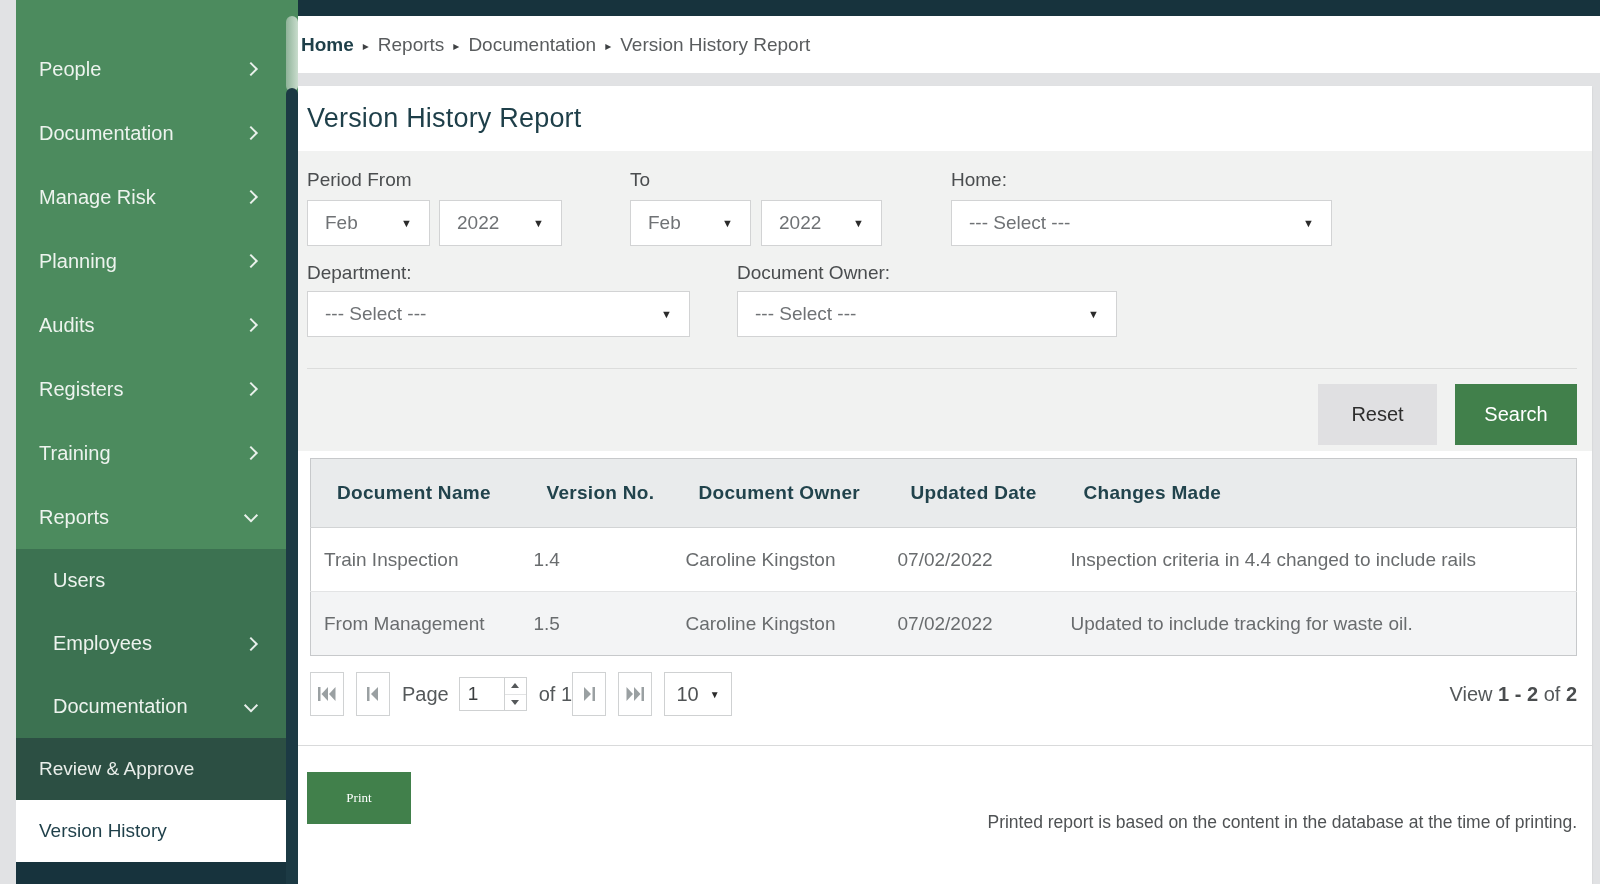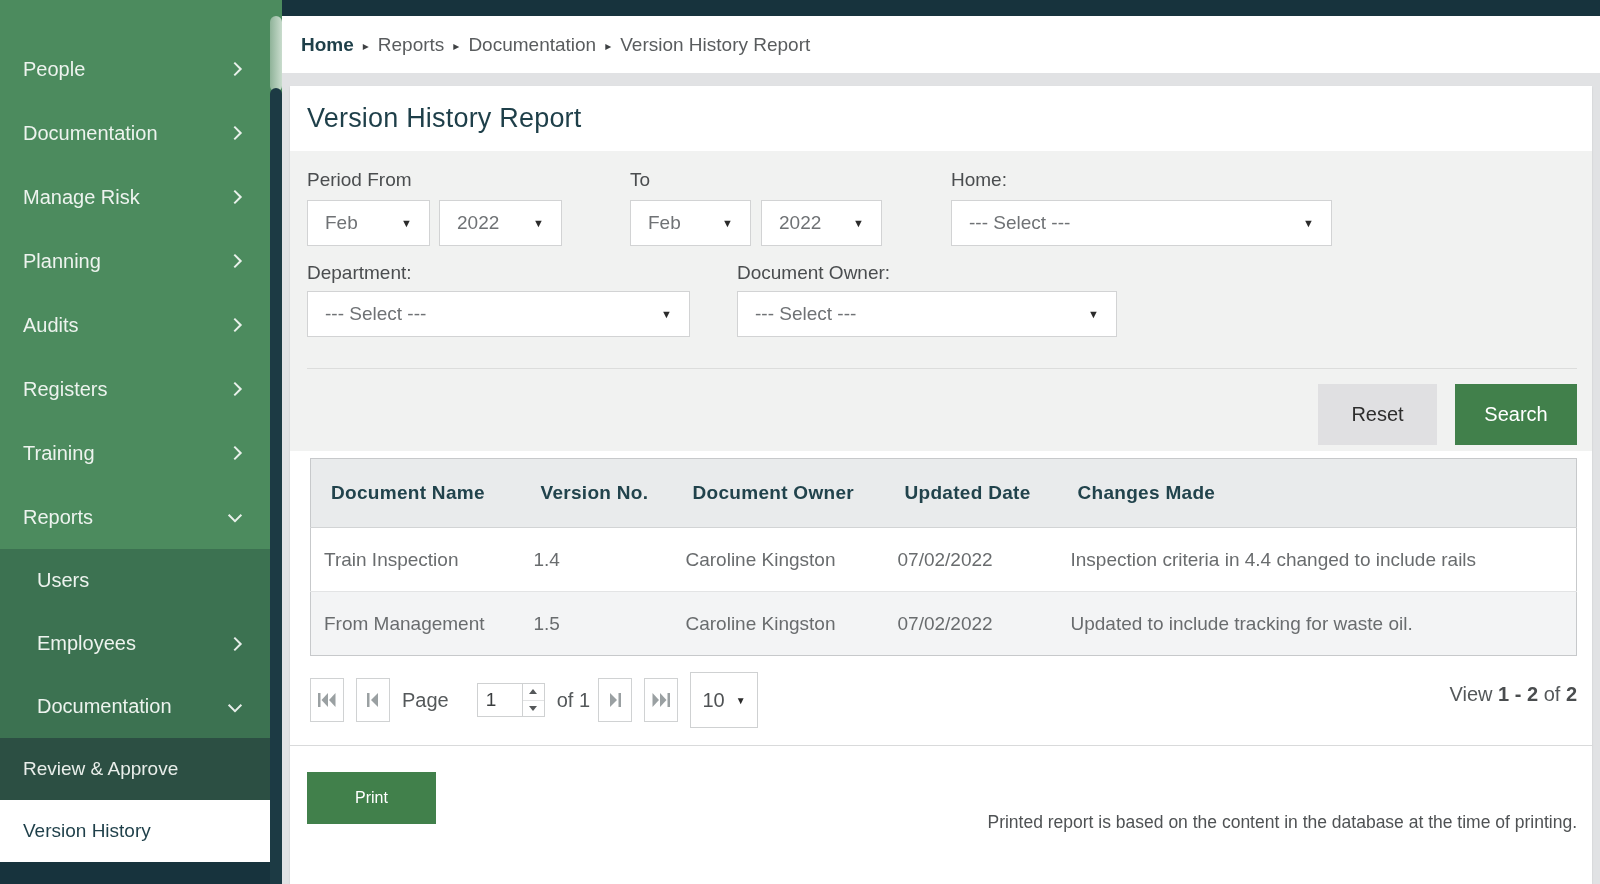--- a/index.html
+++ b/index.html
@@ -9,21 +9,21 @@
     --panel-gray:#f1f2f1; --header-bg:#e9ebec;
   }
   *{box-sizing:border-box;margin:0;padding:0}
   html,body{width:1600px;height:884px;overflow:hidden}
   body{font-family:"Liberation Sans","DejaVu Sans",sans-serif;background:var(--page-bg);position:relative}
 
   
   .topbar{position:absolute;left:282px;top:0;right:0;height:16px;background:var(--dark-teal);z-index:5}
 
   
-  .sidebar{position:absolute;left:0;top:0;width:282px;height:884px;background:var(--sidebar-green);z-index:6}
+  .sidebar{position:absolute;left:16px;top:0;width:282px;height:884px;background:var(--sidebar-green);z-index:6}
   .nav-main{padding-top:37px}
   .nav-item{height:64px;display:flex;align-items:center;padding-left:23px;color:#edf3ee;font-size:20px;position:relative;cursor:pointer}
   .nav-sub{background:var(--submenu-green)}
   .nav-sub .nav-item{height:63px;padding-left:37px}
   .nav-sub2{background:var(--deep-green)}
   .nav-sub2 .nav-item{height:62px;font-size:19px;color:#e9eeea}
   .nav-sub2 .nav-item.active{background:#ffffff;color:var(--title-teal);width:270px}
   .sidebar-bottom{height:22px;background:var(--dark-teal)}
   .chev{width:10px;height:10px;border-right:2px solid rgba(255,255,255,.88);border-bottom:2px solid rgba(255,255,255,.88);position:absolute;right:42px;top:50%}
   .chev.right{transform:translateY(-50%) rotate(-45deg)}
@@ -52,47 +52,47 @@
   .sel{position:absolute;height:46px;background:#fff;border:1px solid #d2d3d4;display:flex;align-items:center;justify-content:space-between;padding:0 17px;font-size:19px;color:#6f7275;cursor:pointer}
   .sel .arrow{font-size:11px;color:#2b2b2b;margin-left:8px}
   .fsep{position:absolute;left:17px;right:15px;top:217px;height:1px;background:#dcdddc}
   .btn{position:absolute;height:61px;border:0;font-size:20px;display:flex;align-items:center;justify-content:center;cursor:pointer;font-family:inherit}
   .btn-reset{left:1028px;top:233px;width:119px;background:#e0e0e2;color:#2e2e2e}
   .btn-search{left:1165px;top:233px;width:122px;background:var(--btn-green);color:#fff}
 
   
   .table-mid{position:relative;height:294px;background:#fff}
   table{position:absolute;left:20px;top:7px;width:1267px;border-collapse:collapse;border:1px solid #c7c9cb}
-  thead th{background:var(--header-bg);height:69px;text-align:left;padding-left:20px;font-size:19px;color:#21434c;letter-spacing:.3px;border-bottom:1px solid #d2d4d5}
+  thead th{background:var(--header-bg);height:69px;text-align:left;padding-left:26px;font-size:19px;color:#21434c;letter-spacing:.3px;border-bottom:1px solid #d2d4d5}
   tbody td{height:64px;padding-left:13px;font-size:19px;color:#696c6e}
   tbody tr:first-child{border-bottom:1px solid #e3e4e5}
   tbody tr:nth-child(2){background:#f3f4f5}
   .c1{width:210px}.c2{width:152px}.c3{width:212px}.c4{width:173px}
 
   
   .pager{position:absolute;left:20px;top:221px;display:flex;align-items:center}
   .pg-btn{width:34px;height:44px;background:#fff;border:1px solid #d0d2d3;display:flex;align-items:center;justify-content:center;cursor:pointer;margin-right:12px}
   .pg-btn svg{fill:#9aa0a2}
-  .pg-text{font-size:20px;color:#54585a;margin-right:28px}
+  .pg-text{font-size:20px;color:#54585a;margin-right:10px}
   .page-input{display:flex;width:68px;height:34px;border:1px solid #cfd1d2;background:#fff;margin-right:12px}
   .page-input input{border:0;width:44px;padding-left:8px;font-size:19px;color:#3a3d3f;outline:none;font-family:inherit}
   .spinner{width:22px;border-left:1px solid #cfd1d2;display:flex;flex-direction:column}
   .spin-half{flex:1;display:flex;align-items:center;justify-content:center;cursor:pointer}
   .spin-half:first-child{border-bottom:1px solid #e2e3e4}
   .tri-s-up{width:0;height:0;border-left:4px solid transparent;border-right:4px solid transparent;border-bottom:5px solid #55585a}
   .tri-s-dn{width:0;height:0;border-left:4px solid transparent;border-right:4px solid transparent;border-top:5px solid #55585a}
-  .size-select{width:68px;height:56px;border:1px solid #cfd1d2;background:#fff;display:flex;align-items:center;justify-content:center;gap:11px;font-size:20px;color:#4f5254;cursor:pointer}
+  .size-select{width:68px;height:44px;border:1px solid #cfd1d2;background:#fff;display:flex;align-items:center;justify-content:center;gap:11px;font-size:20px;color:#4f5254;cursor:pointer}
   .size-select .arrow{font-size:10px;color:#2b2b2b}
   .view-info{position:absolute;right:15px;top:232px;font-size:20px;color:#54585a}
   .view-info b{color:#4a4d4f}
 
   
   .bottom-sep{height:1px;background:#d9dadb}
   .bottom{position:relative;height:138px;background:#fff}
-  .btn-print{position:absolute;left:17px;top:26px;width:129px;height:52px;background:var(--btn-green);color:#fff;border:0;font-size:16px;cursor:pointer;font-family:Liberation Sans, sans-serif}
+  .btn-print{position:absolute;left:17px;top:26px;width:104px;height:52px;background:var(--btn-green);color:#fff;border:0;font-size:13px;cursor:pointer;font-family:Liberation Serif, serif}
   .print-note{position:absolute;right:15px;top:66px;font-size:17.5px;color:#4f5254}
 </style>
 </head>
 <body>
 
 <div class="topbar"></div>
 
 <aside class="sidebar">
   <nav class="nav-main">
     <div class="nav-item">
@@ -265,21 +265,21 @@
           <input type="text" value="1" style="">
           <div class="spinner">
             <div class="spin-half">
                 <span class="tri-s-up"></span>
               </div>
             <div class="spin-half">
                 <span class="tri-s-dn"></span>
               </div>
           </div>
         </div>
-        <span class="pg-text" style="margin-right:8px">of 1</span>
+        <span class="pg-text" style="margin-right:0">of 1</span>
         <div class="pg-btn">
           <svg width="12" height="14" viewBox="0 0 12 14">
               <path d="M1 0 L8 7 L1 14 Z"></path>
               <rect x="9.5" y="0" width="2.5" height="14"></rect>
             </svg>
         </div>
         <div class="pg-btn" style="margin-right:12px">
           <svg width="18" height="14" viewBox="0 0 18 14">
               <path d="M0.5 0 L7 7 L0.5 14 Z"></path>
               <path d="M8 0 L14.5 7 L8 14 Z"></path>

